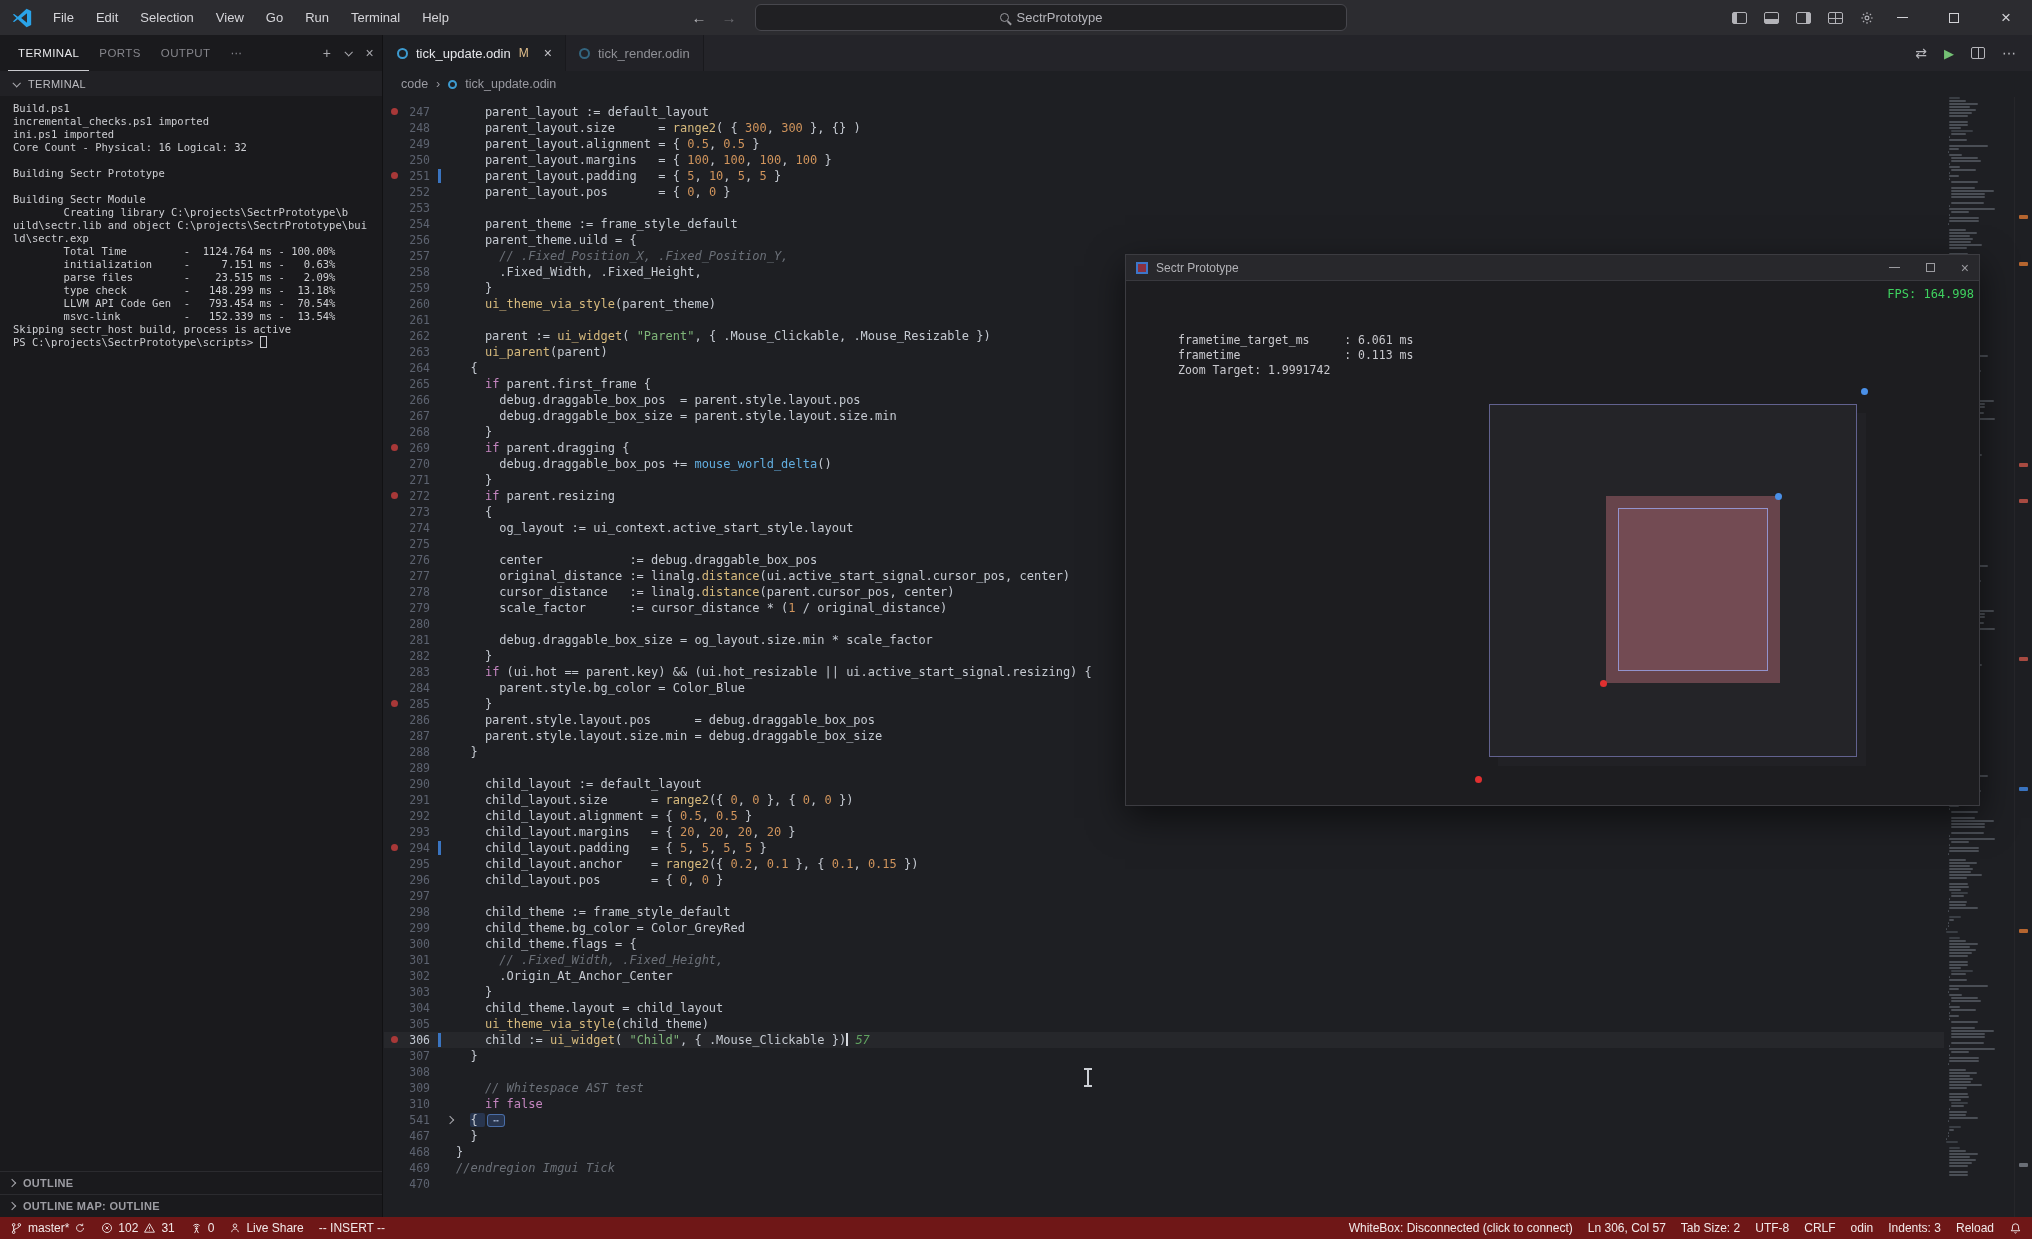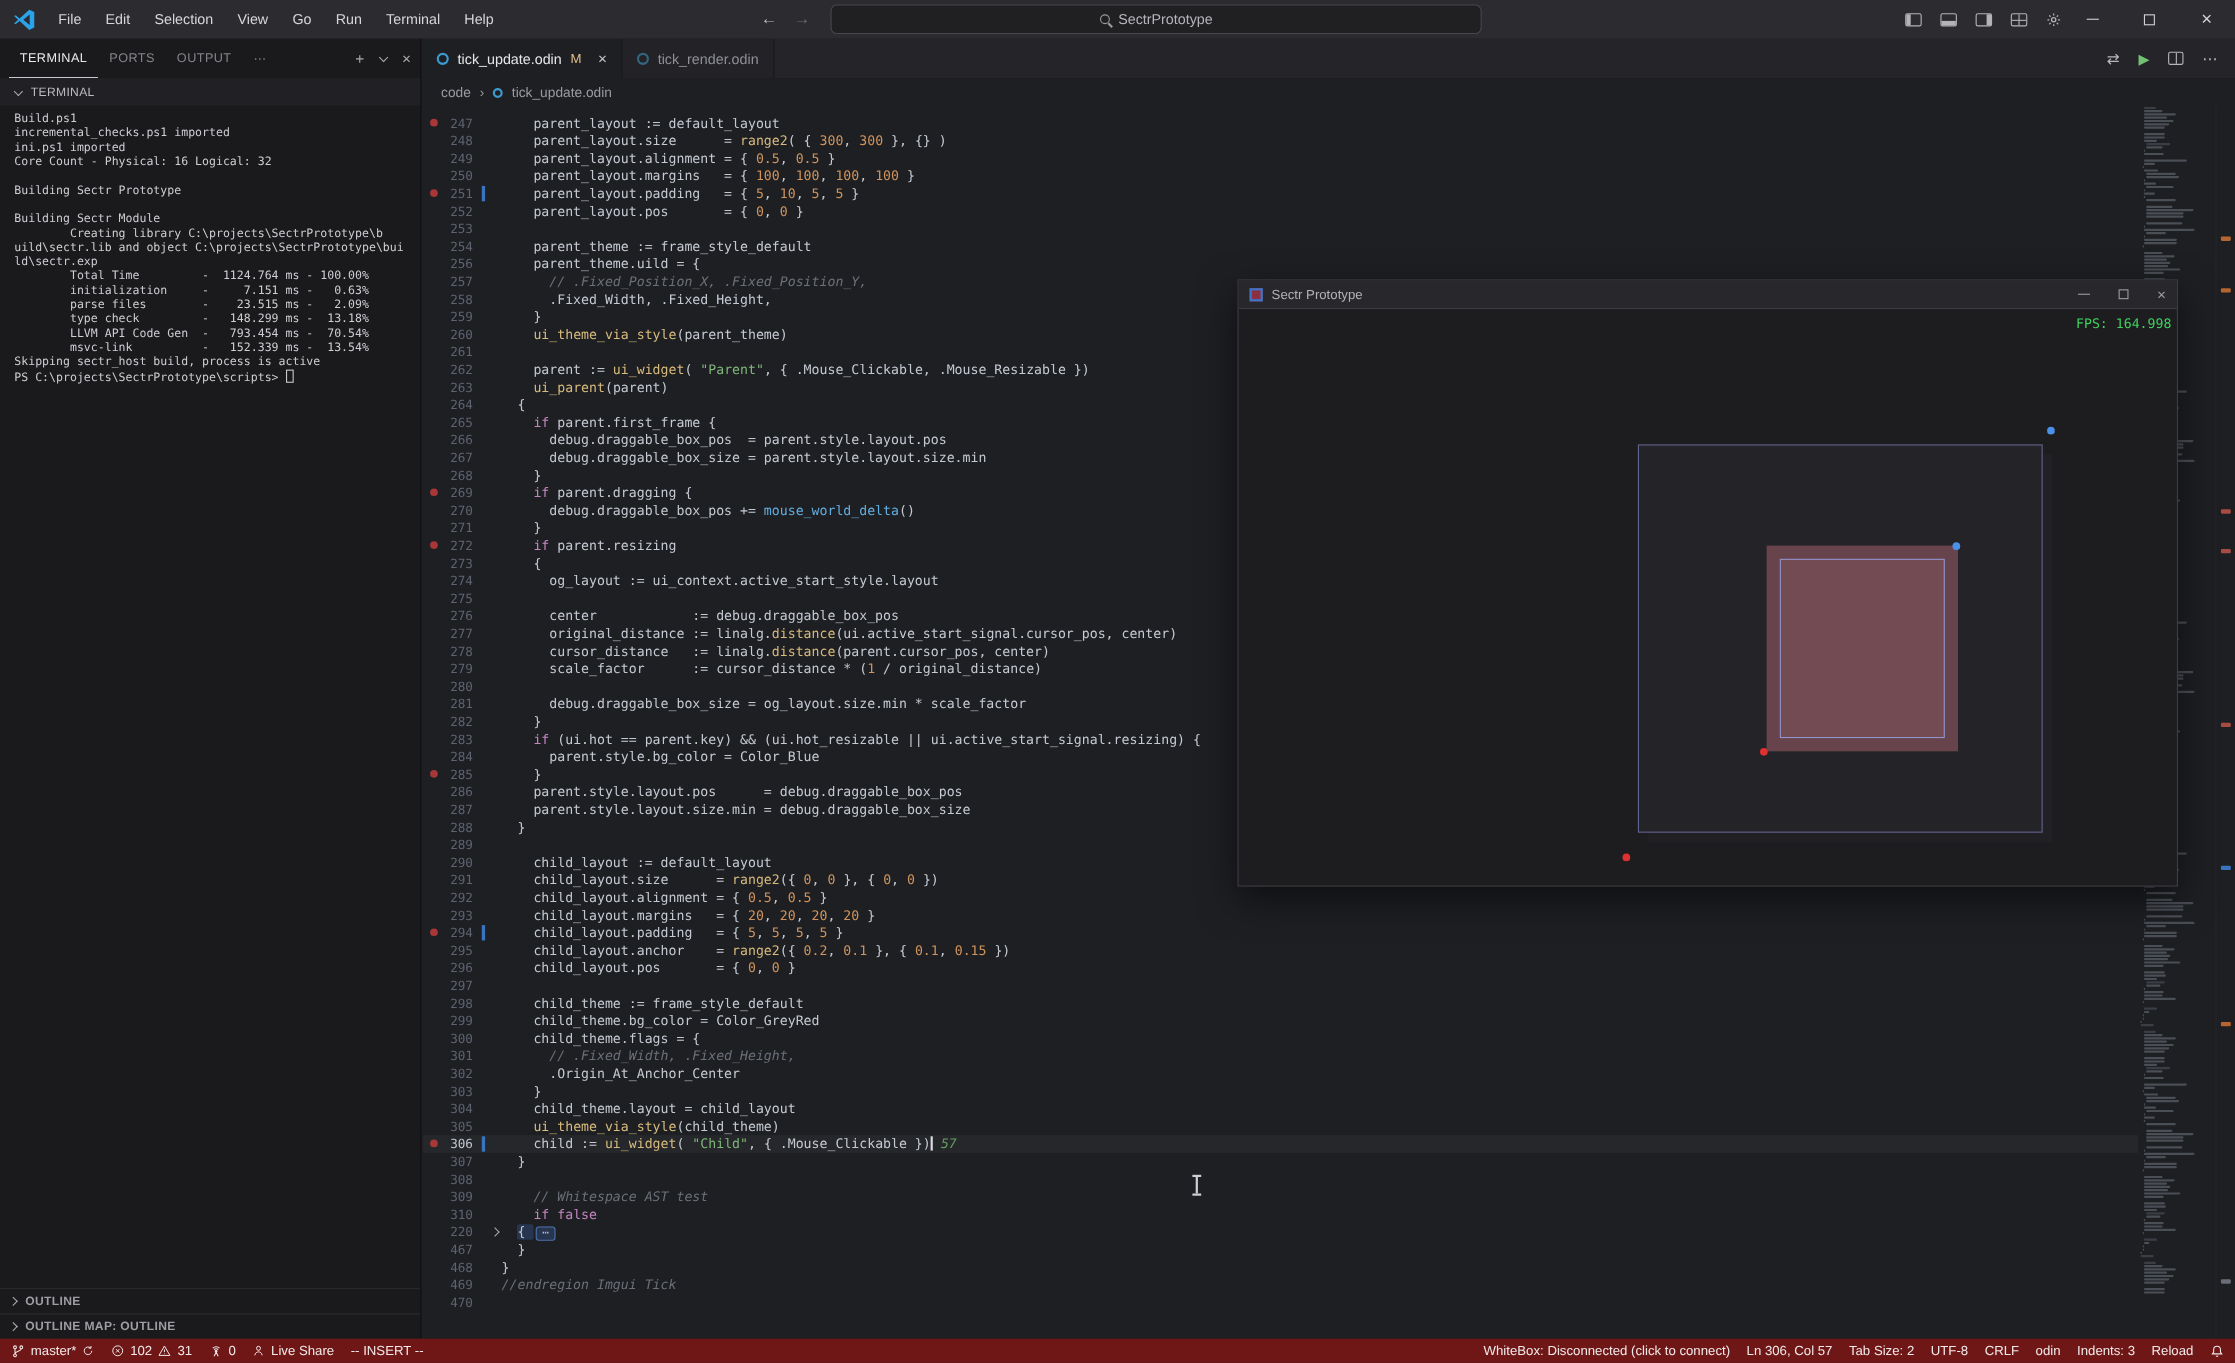--- a/index.html
+++ b/index.html
@@ -615,21 +615,21 @@
           <span class="ccontent"><span class="tk-c">    // Whitespace AST test</span></span>
         </div>
         <div class="crow">
           <div class="gut">
             <span class="gnum">310</span>
           </div>
           <span class="ccontent"><span class="tk-d">    </span><span class="tk-k">if</span><span class="tk-d"> </span><span class="tk-k">false</span></span>
         </div>
         <div class="crow">
           <div class="gut">
-            <span class="gnum">220</span>
+            <span class="gnum">541</span>
             <span class="chev right gfold"></span>
           </div>
           <span class="ccontent"><span class="tk-d">  </span><span class="tk-hl">{ </span><span class="tk-fold">⋯</span></span>
         </div>
         <div class="crow">
           <div class="gut">
             <span class="gnum">467</span>
           </div>
           <span class="ccontent"><span class="tk-d">  }</span></span>
         </div>
@@ -1030,20 +1030,21 @@
     <div id="sectr-titlebar">
       <span class="sectr-icon"></span>
       <span>Sectr Prototype</span>
       <span class="sectr-controls">
         <span class="minimize-glyph" style="background:#9b9ba0"></span>
         <span class="maximize-glyph" style="border-color:#9b9ba0;width:9px;height:9px"></span>
         <span style="font-size:14px">×</span>
       </span>
     </div>
     <div id="sectr-fps">FPS: 164.998</div>
+    <div id="sectr-stats"><div>frametime_target_ms     : 6.061 ms</div><div>frametime               : 0.113 ms</div><div>Zoom Target: 1.9991742</div></div>
     <div id="parent-box-shadow"></div>
     <div id="parent-box"></div>
     <div id="child-box">
       <div id="child-inner"></div>
     </div>
     <span class="dbg-dot" style="left:735px;top:133px;background:#4a90e8"></span>
     <span class="dbg-dot" style="left:649px;top:238px;background:#4a90e8"></span>
     <span class="dbg-dot" style="left:474px;top:425px;background:#e03030"></span>
     <span class="dbg-dot" style="left:349px;top:521px;background:#e03030"></span>
   </div>

